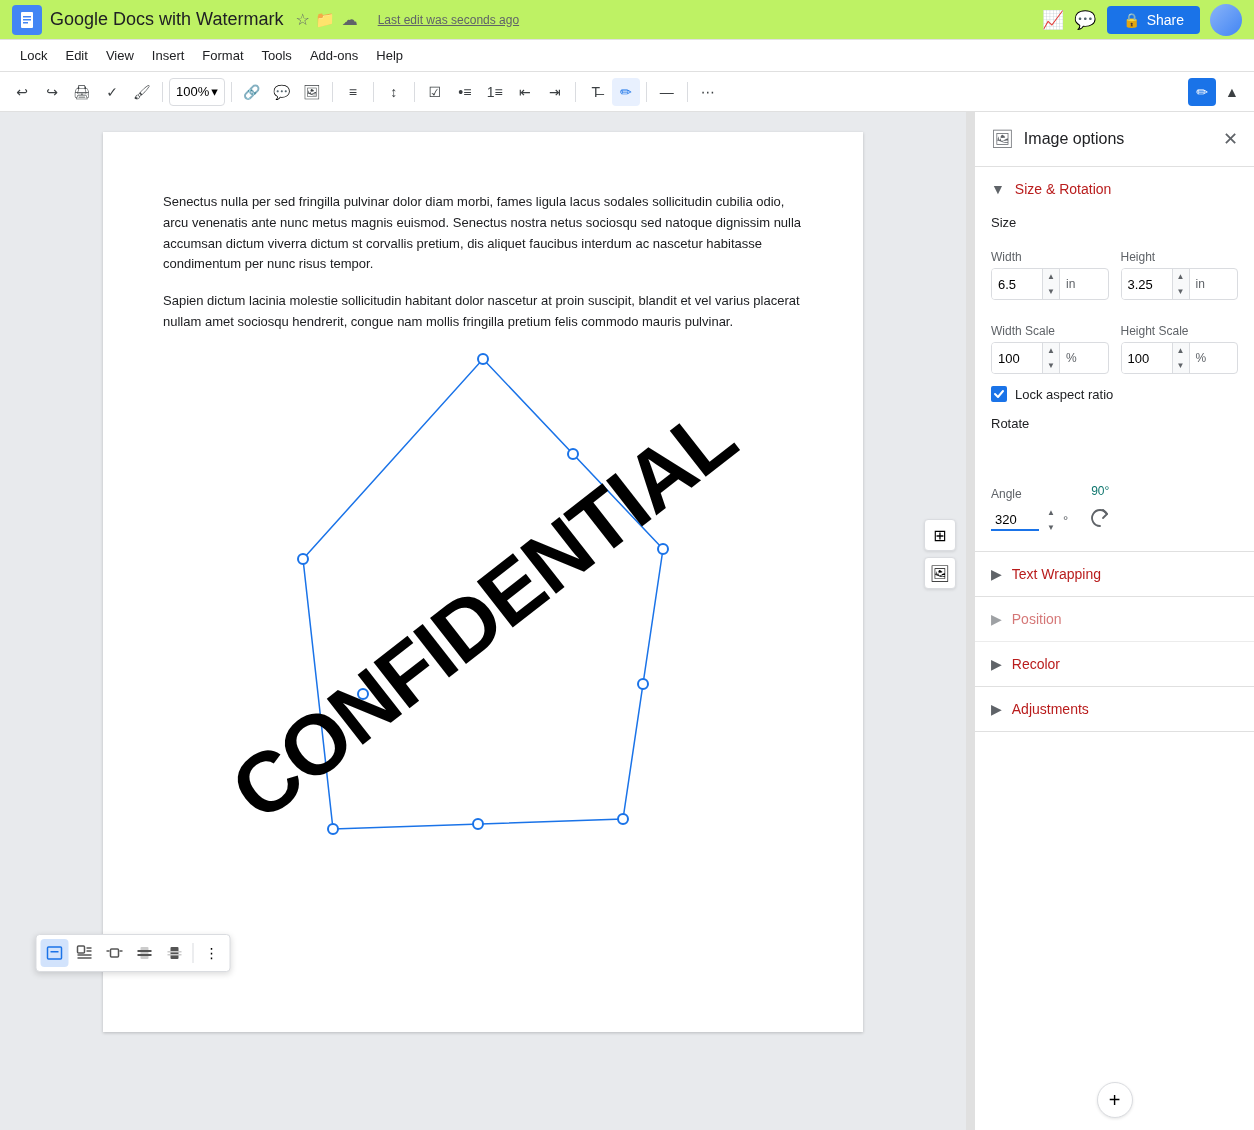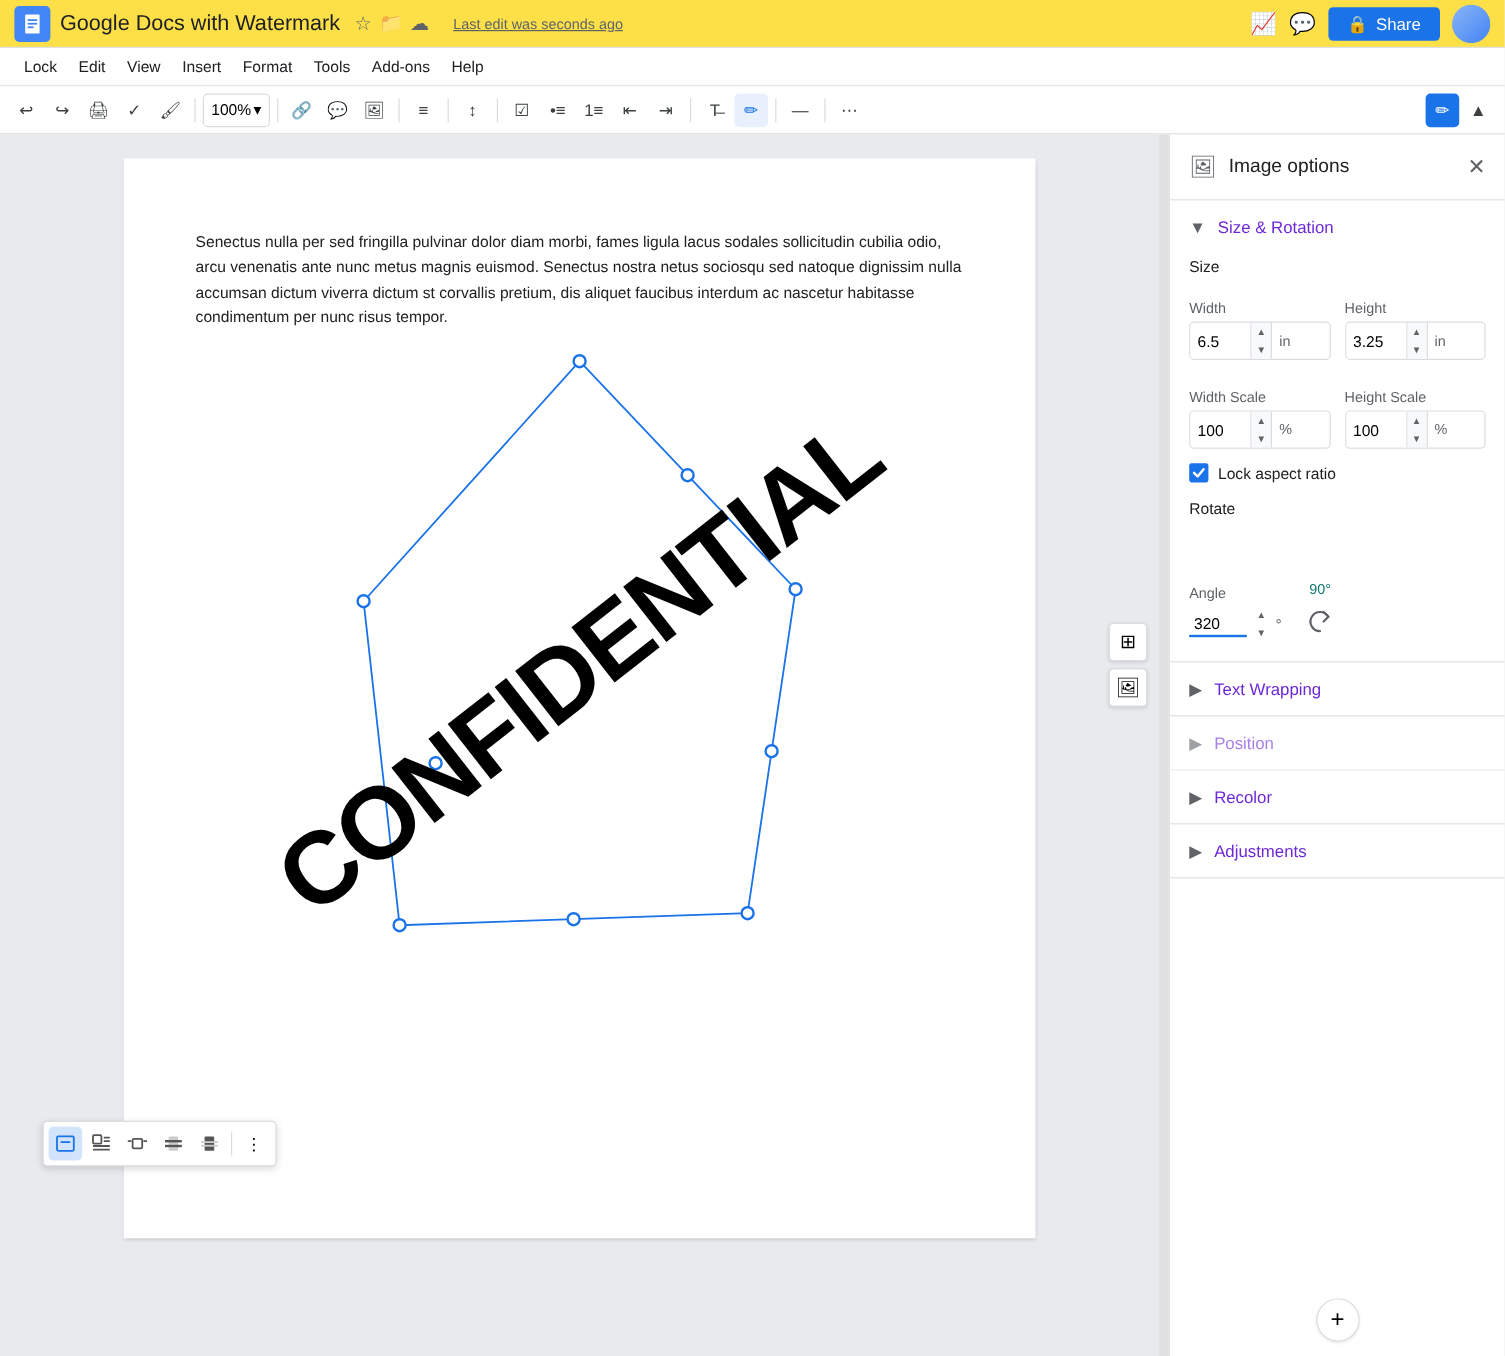--- a/index.html
+++ b/index.html
@@ -1,20 +1,20 @@
 <!DOCTYPE html>
 <html><head>
   <meta charset="utf-8">
   <style>
     * { box-sizing: border-box; margin: 0; padding: 0; }
     body { font-family: Arial, sans-serif; font-size: 13px; background: #f0f0f0; width: 1254px; height: 1130px; overflow: hidden; display: flex; flex-direction: column; }
 
     
     .top-bar {
-      display: flex; align-items: center; padding: 4px 12px; background: #fde047;
+      display: flex; align-items: center; padding: 4px 12px; background: #bef264;
       border-bottom: 1px solid #e0e0e0; height: 40px; gap: 8px;
     }
     .app-icon { width: 30px; height: 30px; background: #4285f4; border-radius: 4px; display: flex; align-items: center; justify-content: center; color: white; font-weight: bold; font-size: 16px; flex-shrink: 0; }
     .doc-title { font-size: 18px; color: #202124; font-weight: normal; margin-right: 4px; }
     .title-icons { display: flex; gap: 6px; align-items: center; color: #5f6368; }
     .title-icons span { font-size: 16px; cursor: pointer; }
     .last-edit { color: #5f6368; font-size: 12px; margin-left: 12px; text-decoration: underline; cursor: pointer; }
     .top-bar-right { margin-left: auto; display: flex; align-items: center; gap: 10px; }
     .trend-icon { color: #5f6368; font-size: 18px; cursor: pointer; }
     .comment-icon { color: #5f6368; font-size: 18px; cursor: pointer; }
@@ -67,21 +67,21 @@
     
     .options-panel { width: 280px; background: white; border-left: 1px solid #e0e0e0; display: flex; flex-direction: column; overflow-y: auto; }
     .panel-header { display: flex; align-items: center; padding: 16px 16px; border-bottom: 1px solid #e0e0e0; gap: 10px; }
     .panel-icon { color: #5f6368; font-size: 18px; }
     .panel-title { font-size: 16px; font-weight: 500; color: #202124; flex: 1; }
     .panel-close { cursor: pointer; color: #5f6368; font-size: 18px; border: none; background: none; }
 
     .panel-section { border-bottom: 1px solid #e0e0e0; }
     .section-header { display: flex; align-items: center; padding: 14px 16px; cursor: pointer; gap: 10px; }
     .section-chevron { color: #5f6368; font-size: 14px; }
-    .section-title { font-size: 14px; font-weight: 500; color: #6d28d9; }
+    .section-title { font-size: 14px; font-weight: 500; color: #b91c1c; }
 
     .section-content { padding: 0 16px 16px; }
 
     
     .field-label { font-size: 12px; color: #5f6368; margin-bottom: 4px; margin-top: 12px; font-weight: 500; }
     .field-label-big { font-size: 13px; font-weight: 500; color: #202124; margin-bottom: 8px; margin-top: 4px; }
     .size-row { display: flex; gap: 12px; align-items: flex-end; }
     .size-group { display: flex; flex-direction: column; flex: 1; }
     .input-with-unit { display: flex; align-items: center; border: 1px solid #dadce0; border-radius: 4px; overflow: hidden; height: 32px; }
     .input-with-unit input { border: none; outline: none; width: 100%; padding: 0 6px; font-size: 13px; height: 100%; }
@@ -193,20 +193,21 @@
   <div style="flex:1"></div>
   <button class="tb-btn tb-paint">✏</button>
   <button class="tb-btn">▲</button>
 </div>
 
 <div class="main-layout">
 
   <div class="doc-area">
     <div class="page">
       <p class="text-para">Senectus nulla per sed fringilla pulvinar dolor diam morbi, fames ligula lacus sodales sollicitudin cubilia odio, arcu venenatis ante nunc metus magnis euismod. Senectus nostra netus sociosqu sed natoque dignissim nulla accumsan dictum viverra dictum st corvallis pretium, dis aliquet faucibus interdum ac nascetur habitasse condimentum per nunc risus tempor.</p>
+      <p class="text-para">Sapien dictum lacinia molestie sollicitudin habitant dolor nascetur at proin suscipit, blandit et vel varius placerat nullam amet sociosqu hendrerit, congue nam mollis fringilla pretium felis commodo mauris pulvinar.</p>
 
       <div style="position:relative; width:500px; height:530px; margin: 0 auto;">
 
         <svg width="500" height="530" viewBox="0 0 500 530" style="position:absolute;top:0;left:0;">
 
           <polygon points="250,10 430,200 390,470 100,480 70,210" fill="none" stroke="#1a73e8" stroke-width="1.5" stroke-dasharray="none"></polygon>
 
           <circle cx="250" cy="10" r="5" fill="white" stroke="#1a73e8" stroke-width="2"></circle>
           <circle cx="430" cy="200" r="5" fill="white" stroke="#1a73e8" stroke-width="2"></circle>
           <circle cx="390" cy="470" r="5" fill="white" stroke="#1a73e8" stroke-width="2"></circle>

